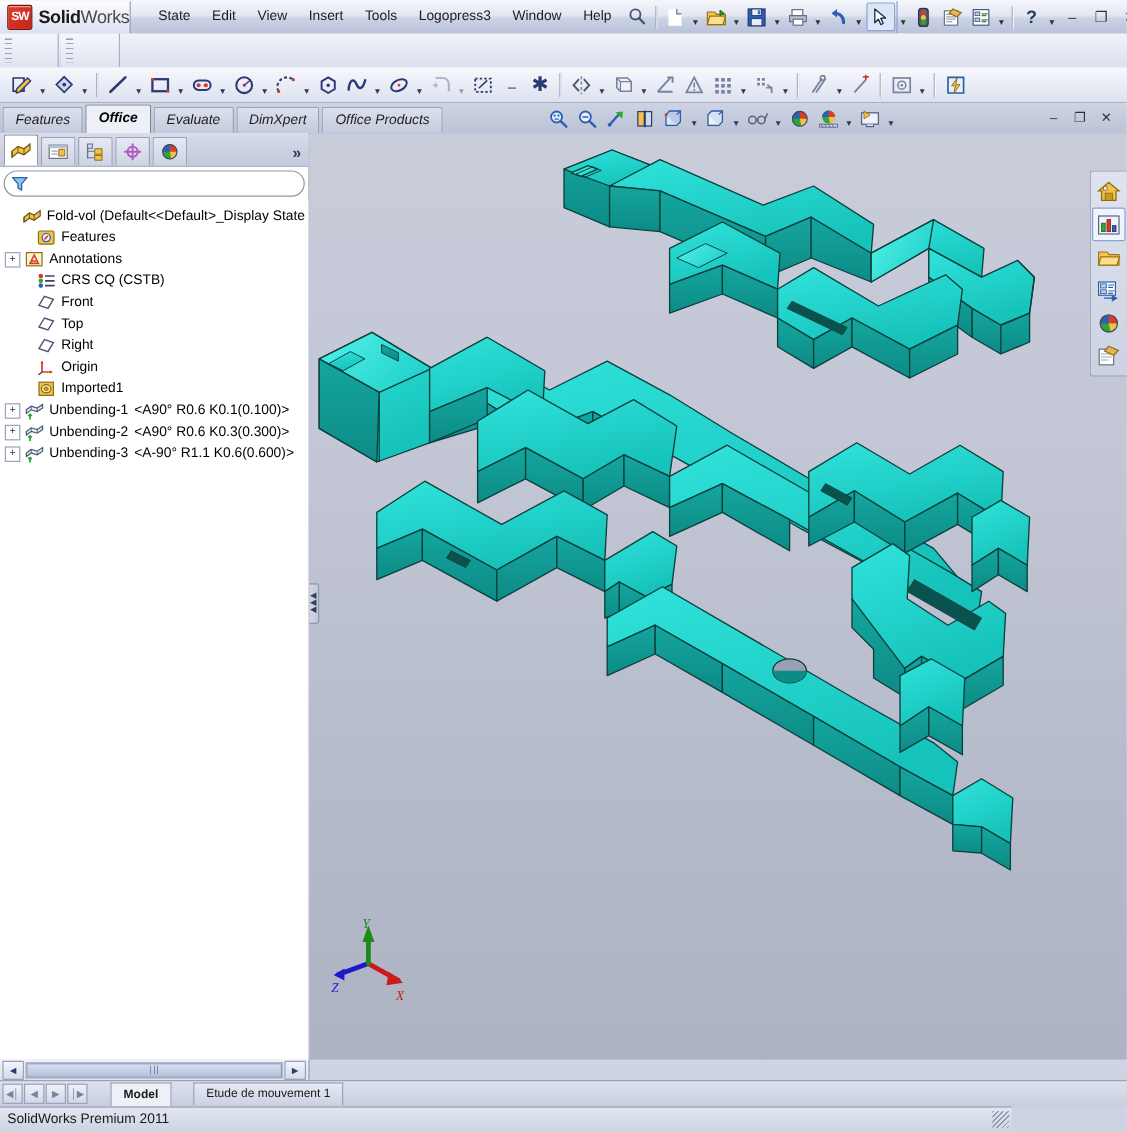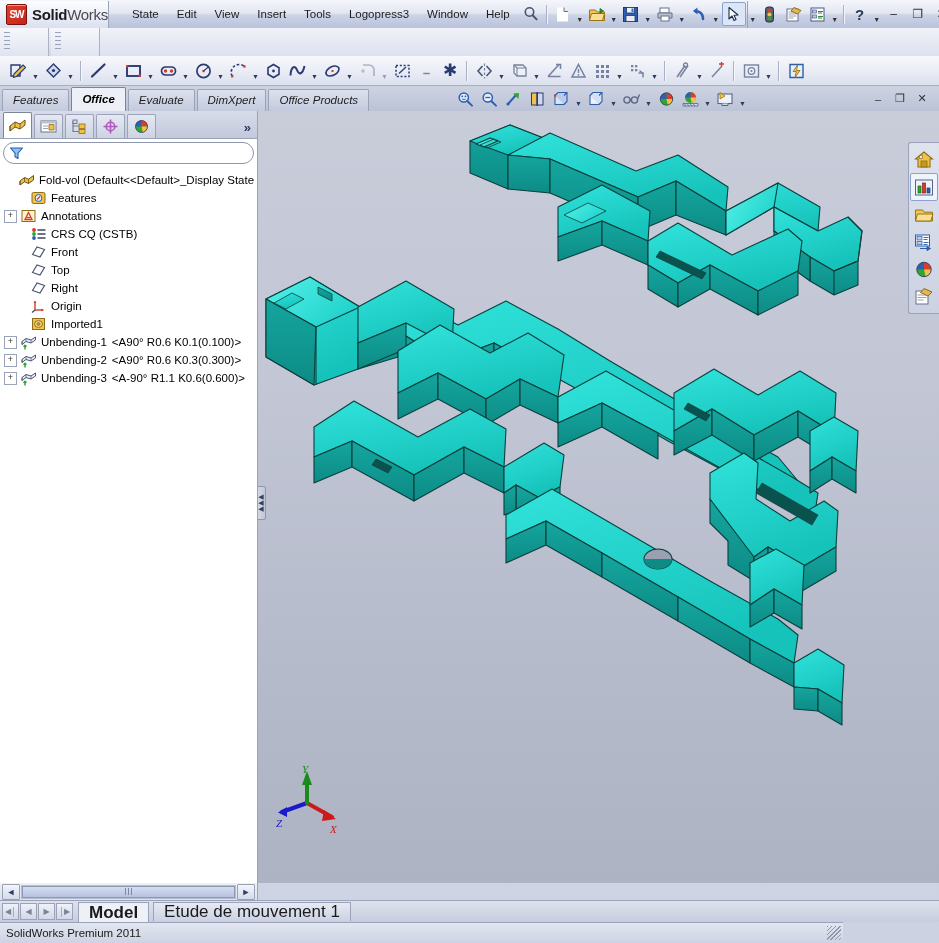--- a/index.html
+++ b/index.html
@@ -150,21 +150,21 @@
   .botscroll{position:absolute;left:0;top:883px;width:258px;height:17px;
     background:linear-gradient(to bottom,#eef1f8,#dde2ee);display:flex;align-items:center;
     padding:0 2px;box-sizing:border-box;border-right:1px solid #9aa3b8;}
   .doctabs{position:absolute;left:0;top:900px;width:939px;height:22px;
     background:linear-gradient(to bottom,#dee2ee,#c7cdde);
     border-top:1px solid #9aa3b8;display:flex;align-items:center;padding-left:2px;
     box-sizing:border-box;}
   .navbtn{width:15px;height:15px;background:linear-gradient(to bottom,#eef1f8,#d2d8e8);
     border:1px solid #9aa3b8;margin-right:1px;display:flex;align-items:center;
     justify-content:center;font-size:8px;color:#6a7governs;color:#7b8398;cursor:default;}
-  .dtab{height:18px;line-height:18px;padding:0 10px;font-size:17px;margin-left:4px;
+  .dtab{height:18px;line-height:18px;padding:0 10px;font-size:10px;margin-left:18px;
     background:linear-gradient(to bottom,#e7eaf4,#ccd2e2);border:1px solid #9aa3b8;
     border-bottom:none;cursor:default;color:#1a1a1a;}
   .dtab.active{background:#eef0f7;font-weight:bold;height:19px;line-height:19px;}
   .statusbar{position:absolute;left:0;top:922px;width:843px;height:21px;
     background:linear-gradient(to bottom,#e2e6f1,#cdd3e2);border-top:1px solid #9aa3b8;
     display:flex;align-items:center;padding-left:6px;box-sizing:border-box;
     font-size:11.5px;color:#1a1a1a;}
   .statusgrip{margin-left:auto;width:14px;height:14px;margin-right:2px;
     background:repeating-linear-gradient(135deg,#8e97ad 0,#8e97ad 1px,transparent 1px,transparent 3px);}
 </style>

